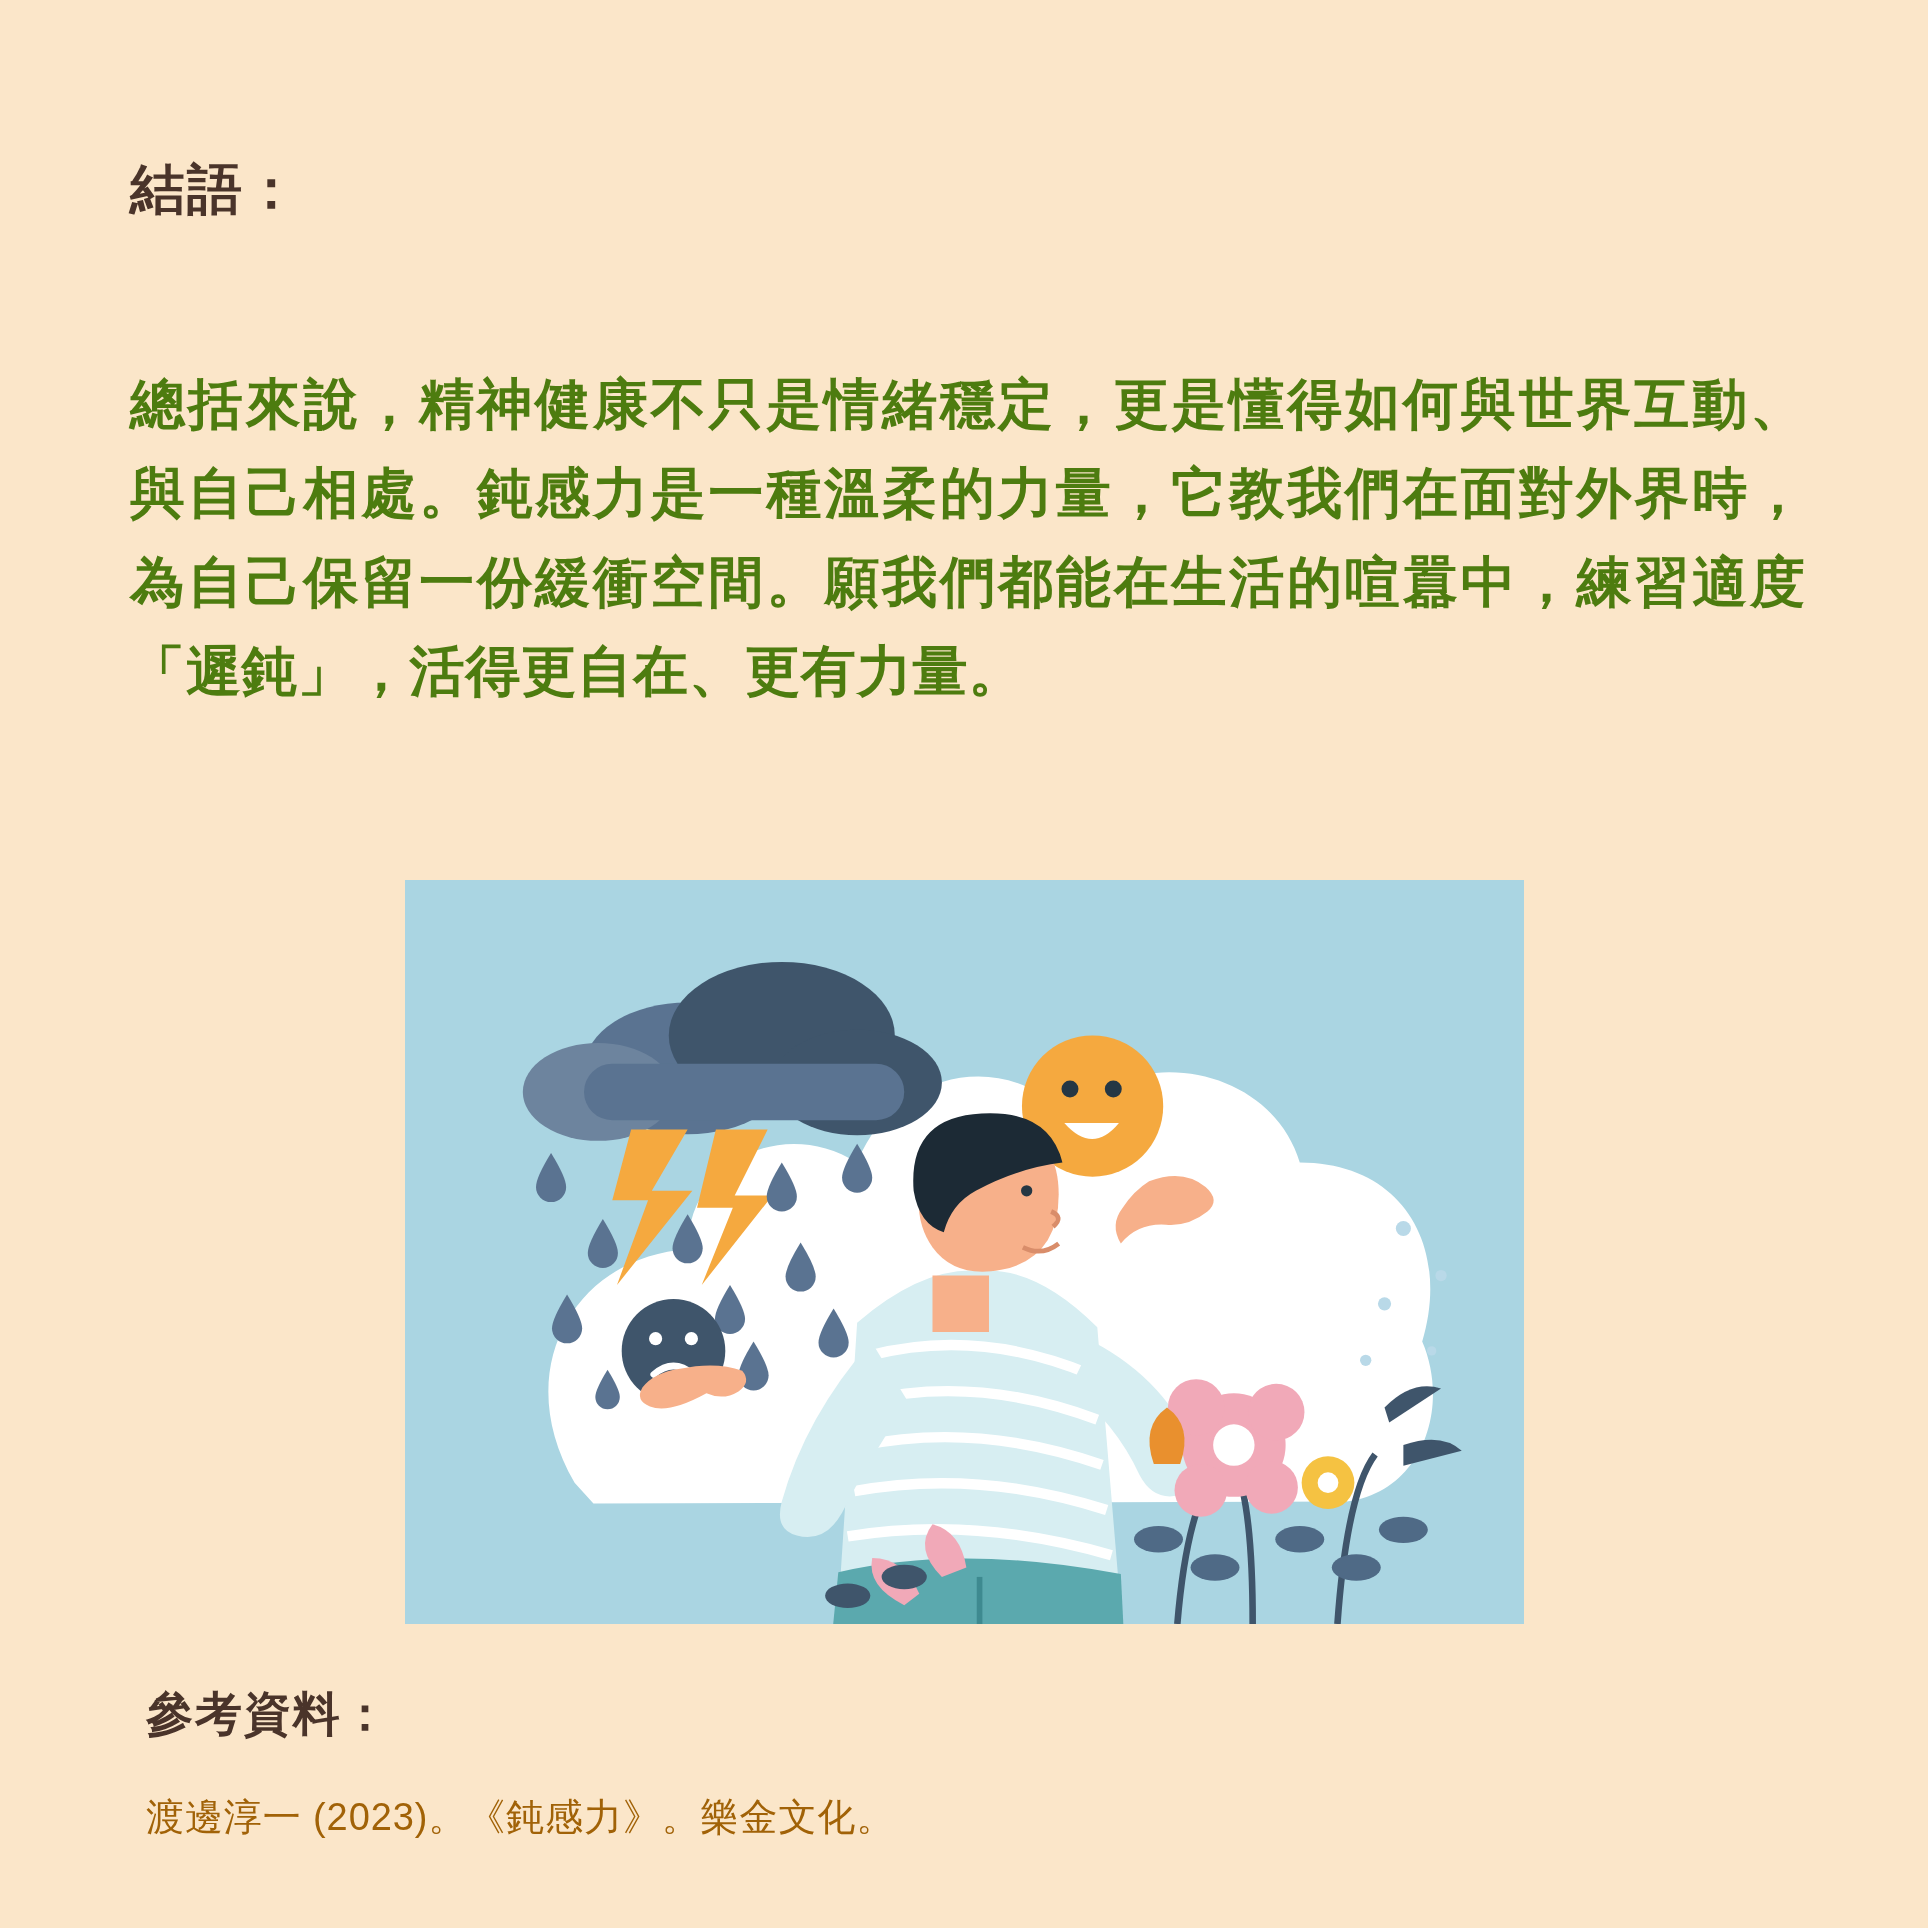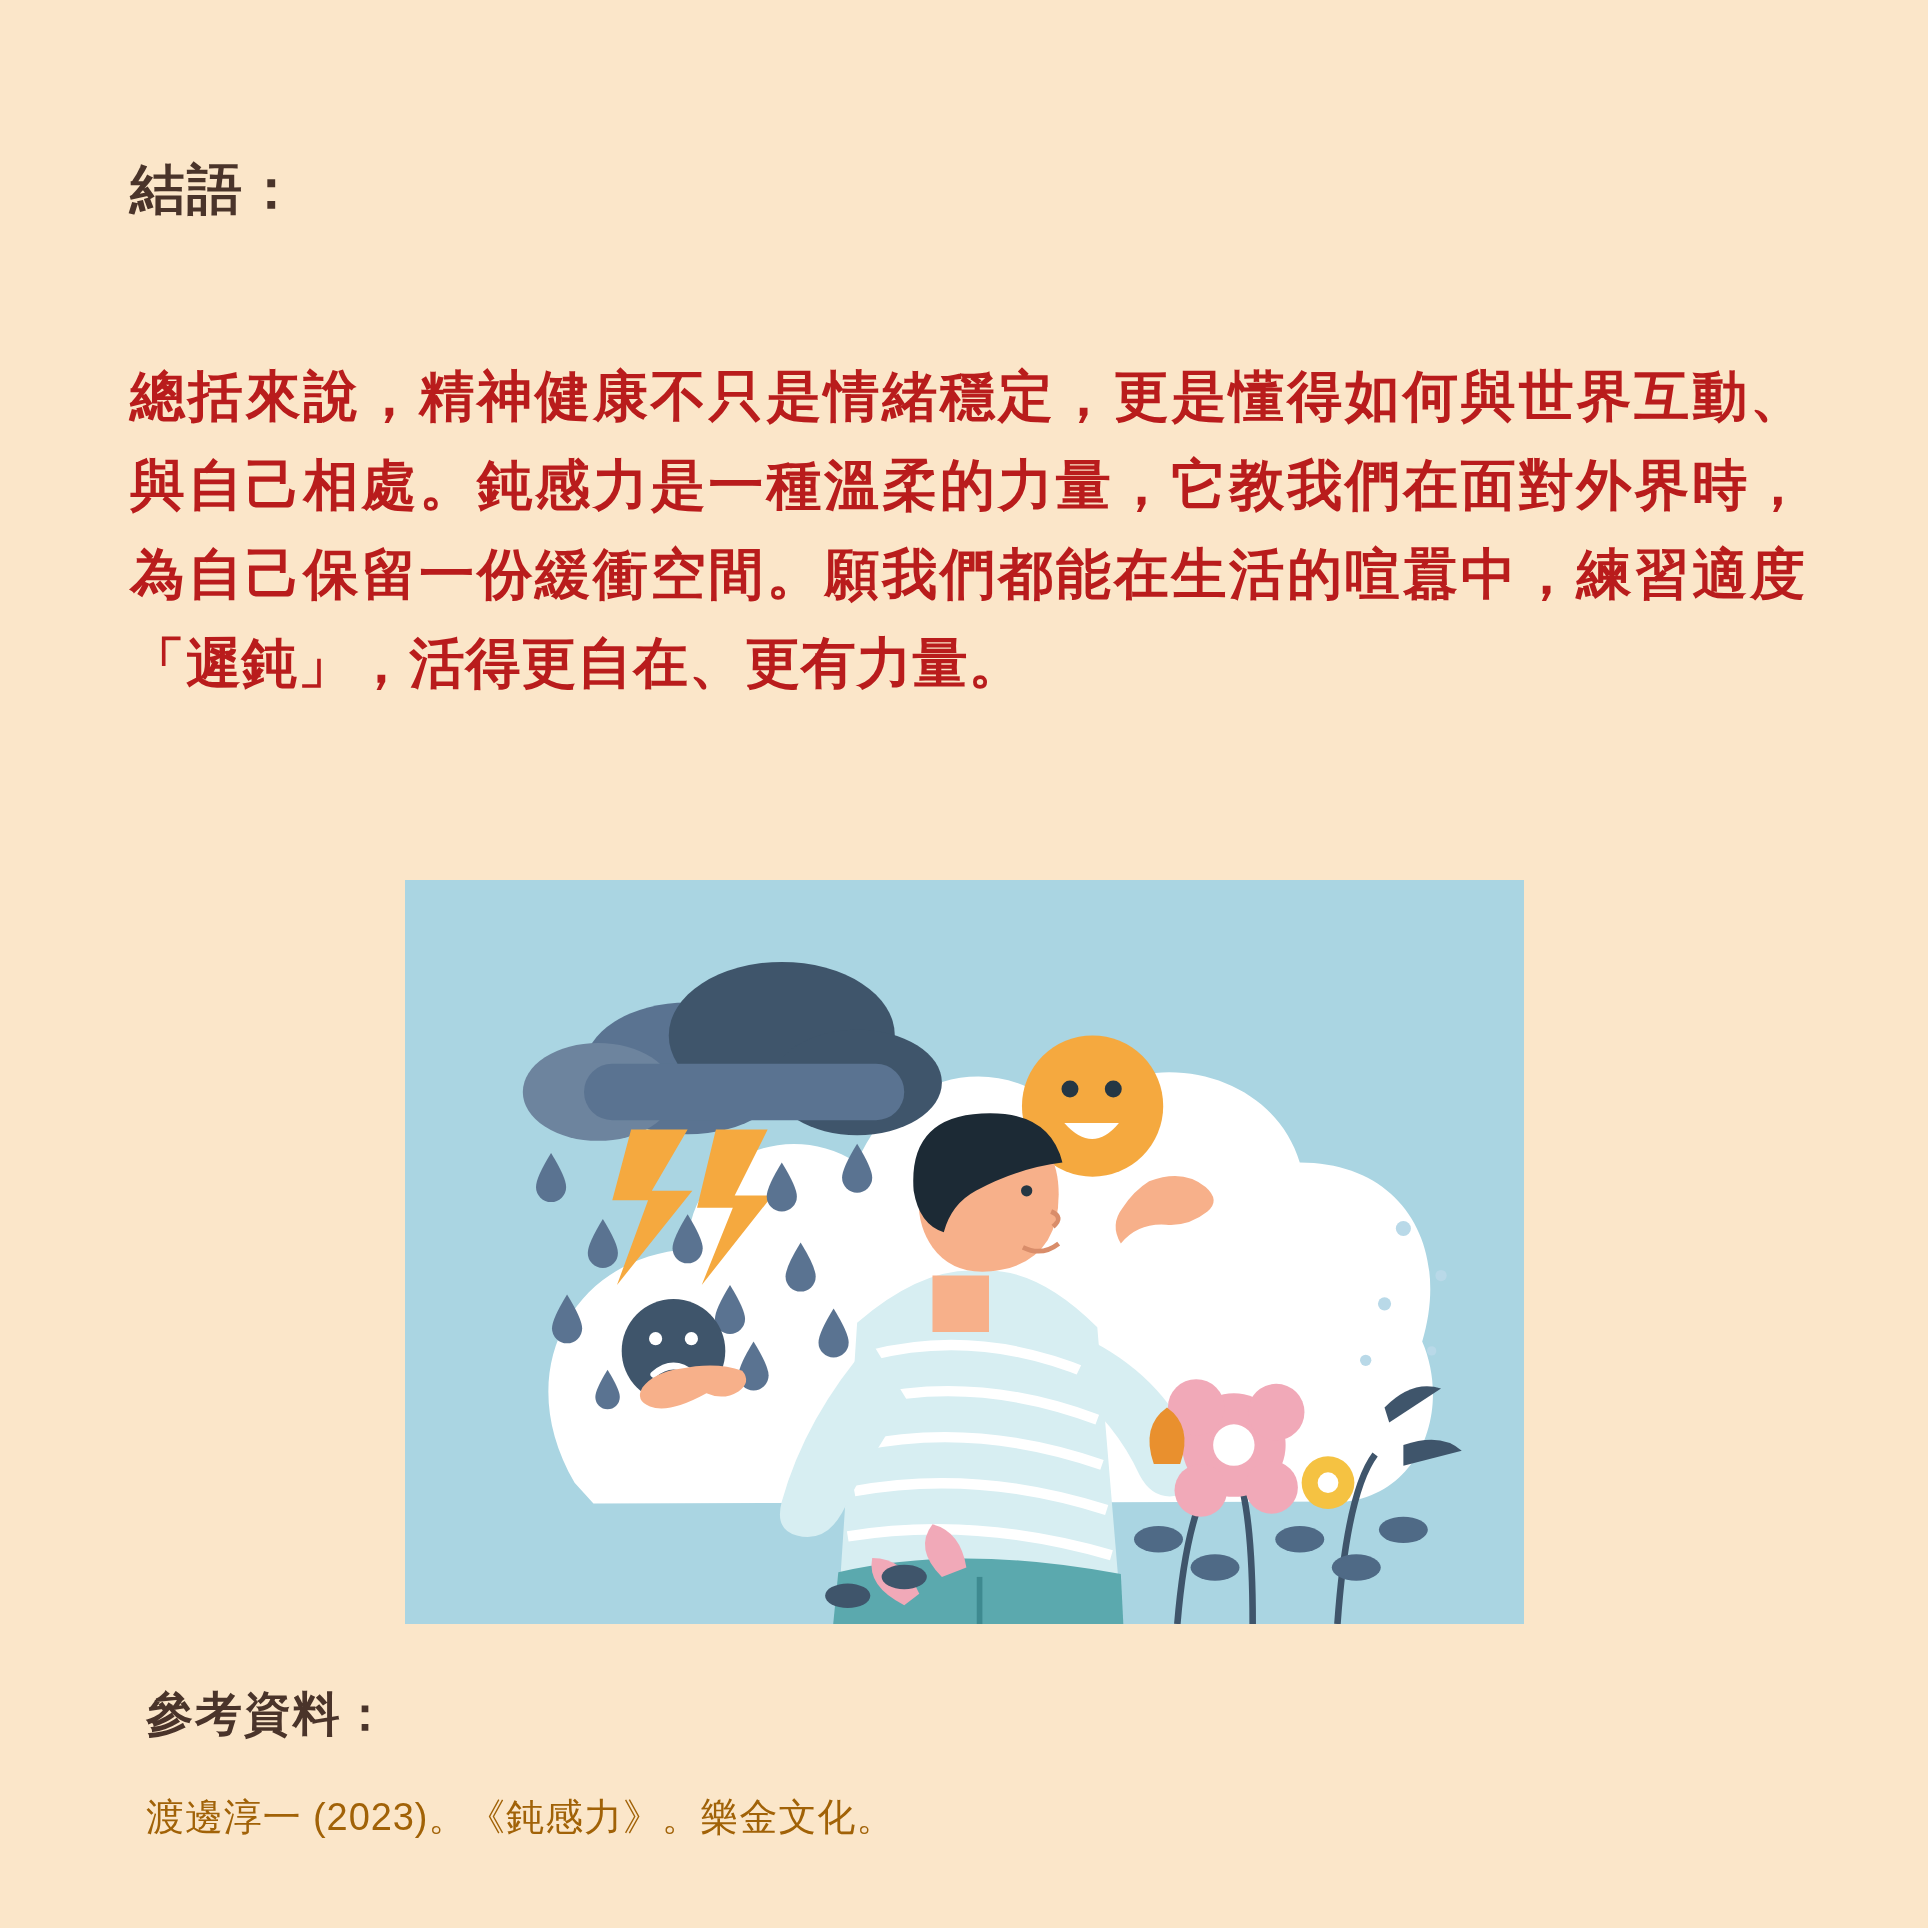--- a/index.html
+++ b/index.html
@@ -26,25 +26,25 @@
     left: 130px;
     top: 141px;
     font-size: 55px;
     font-weight: bold;
     color: #4a342a;
     letter-spacing: 1.9px;
   }
   .body-text {
     position: absolute;
     left: 130px;
-    top: 340px;
+    top: 348px;
     width: 1676px;
     font-size: 55px;
     font-weight: bold;
-    color: #b91c1c;
+    color: #4d7c0f;
     line-height: 1.62;
     letter-spacing: 0.9px;
     text-align: justify;
   }
   .illustration {
     position: absolute;
     left: 405px;
     top: 868px;
     width: 1119px;
     height: 744px;

